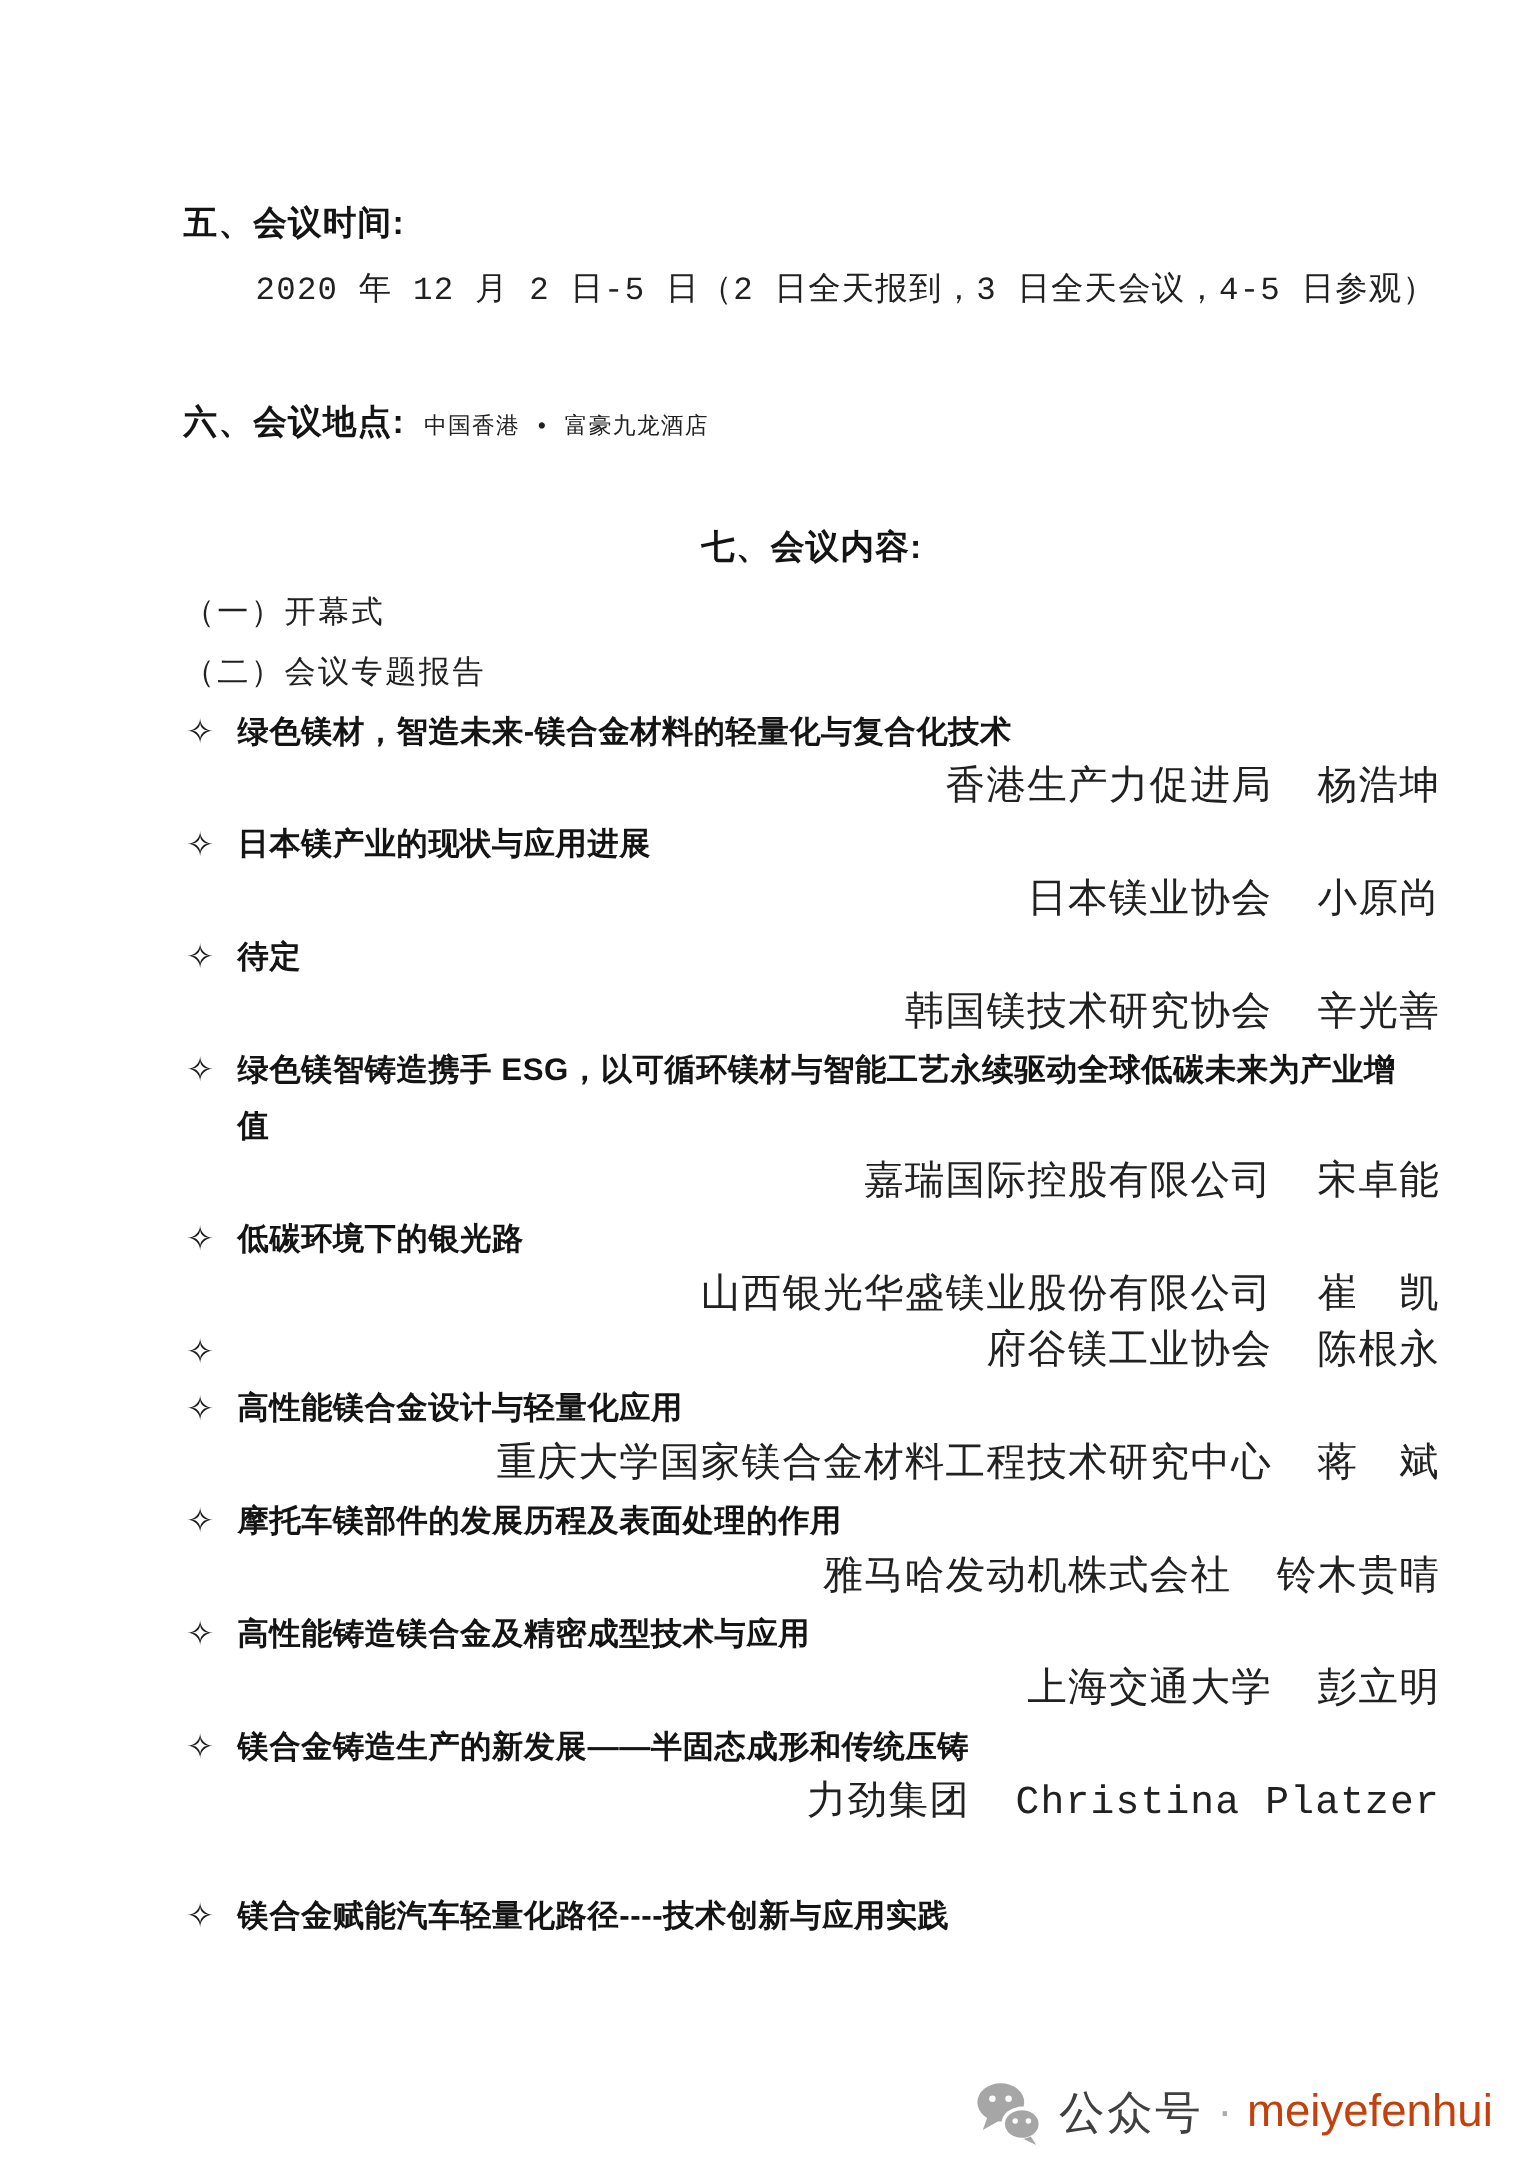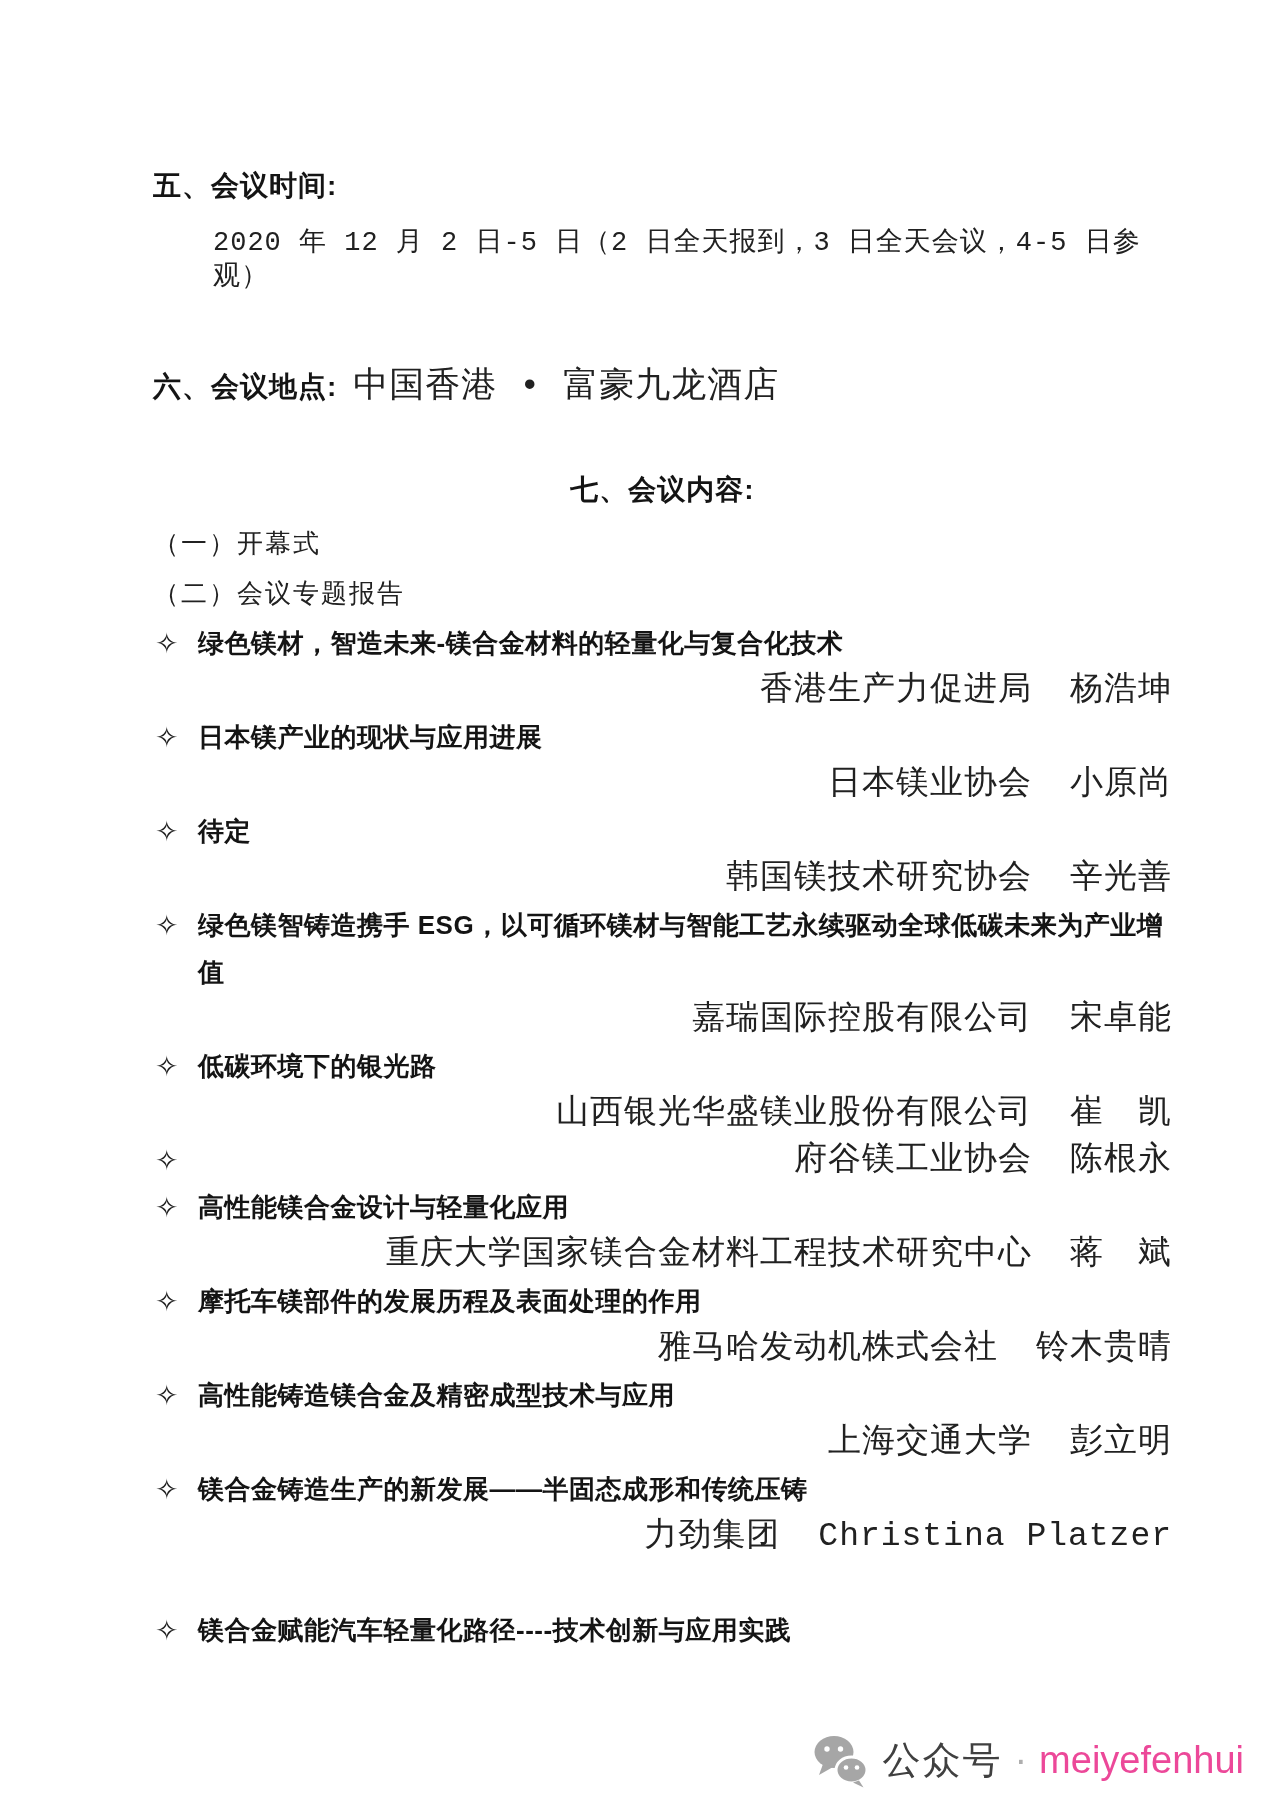--- a/index.html
+++ b/index.html
@@ -14,21 +14,21 @@
     overflow: hidden;
     font-family: "Liberation Sans", sans-serif;
   }
   .page {
     position: absolute;
     top: 0; left: 0;
     width: 1280px;
     height: 1810px;
     background: #ffffff;
     box-sizing: border-box;
-    padding: 170px 108px 0 153px;
+    padding: 170px 80px 0 153px;
   }
   
   .sec-heading {
     margin: 0;
     font-family: "Liberation Sans", "DejaVu Sans", sans-serif;
     font-weight: 700;
     font-size: 28px;
     line-height: 32px;
     color: #141414;
     letter-spacing: 1px;
@@ -44,21 +44,21 @@
     font-size: 27px;
     line-height: 34px;
     letter-spacing: 1px;
   }
   .venue-line {
     margin-top: 76px;
     line-height: 34px;
   }
   .venue-line .sec-heading { display: inline; }
   .venue-value {
-    font-size: 35px;
+    font-size: 19px;
     margin-left: 16px;
     letter-spacing: 1px;
   }
   .content-heading { margin-top: 66px; text-align: center; }
   .subitems {
     margin-top: 14px;
     font-size: 26px;
     line-height: 50px;
     letter-spacing: 2px;
   }
@@ -105,21 +105,21 @@
     color: #404040;
     letter-spacing: 2px;
   }
   .wm-sep {
     font-size: 38px;
     color: #aeaeae;
     margin: 0 12px;
   }
   .wm-account {
     font-size: 38px;
-    color: #ec4899;
+    color: #c2410c;
     font-family: "Liberation Sans", sans-serif;
   }
 </style>
 </head>
 <body>
 
 <div class="page">
 
   <section>
     <h2 class="sec-heading">五、会议时间:</h2>

